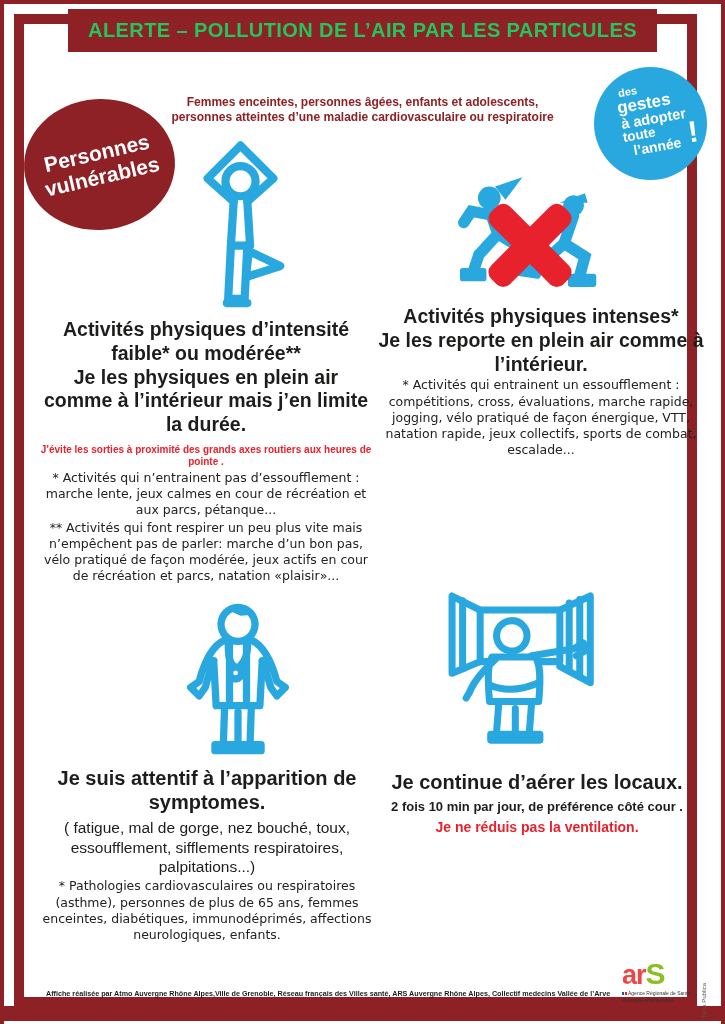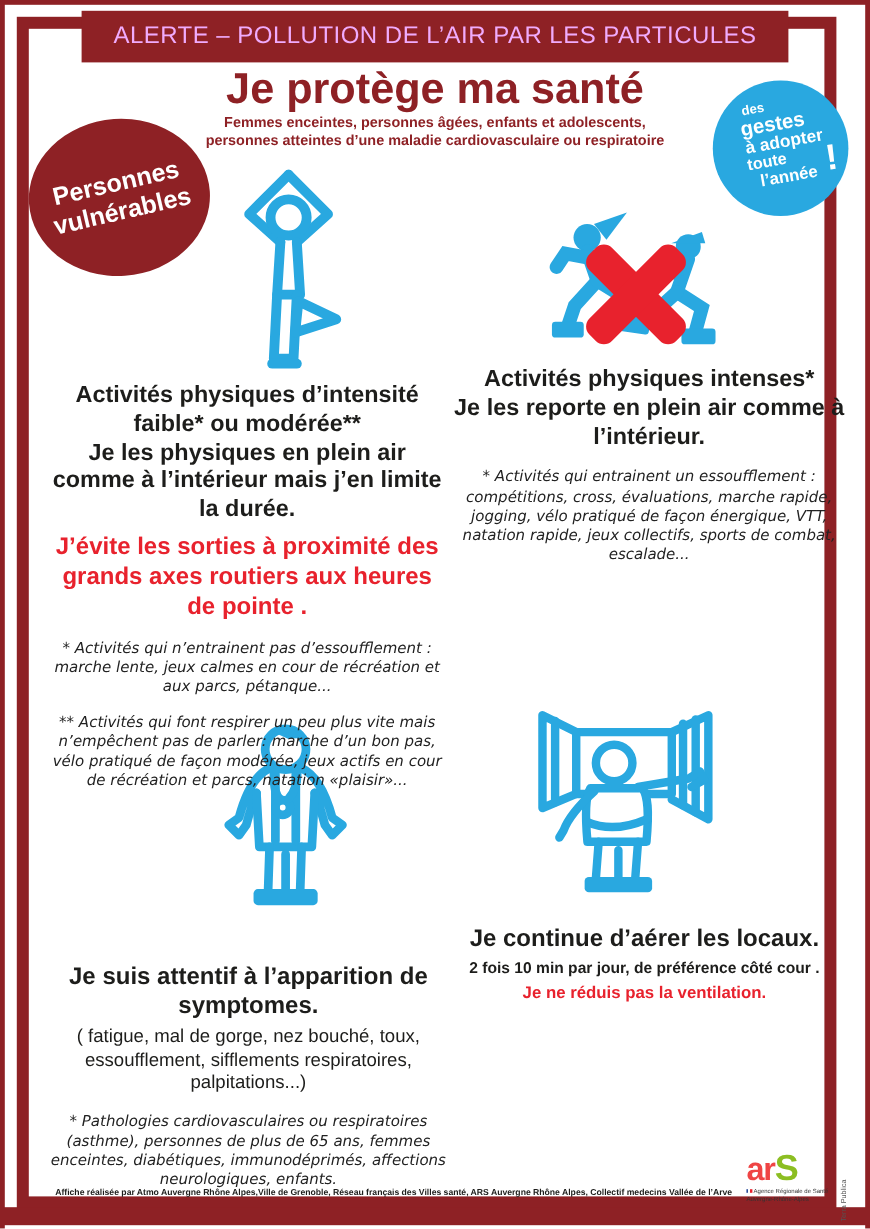--- a/index.html
+++ b/index.html
@@ -8,21 +8,21 @@
   .poster { position:relative; width:725px; height:1024px; background:#fff; overflow:hidden; }
 
   
   .outer-border { position:absolute; inset:0; border:4px solid #8E2125; border-bottom:none; z-index:1; }
   .inner-frame { position:absolute; left:14px; top:14px; width:683px; height:993px; border:10px solid #8E2125; z-index:1; }
   .bottom-bar { position:absolute; left:0; top:1006px; width:725px; height:15px; background:#8E2125; z-index:2; }
 
   
   .banner { position:absolute; left:68px; top:9px; width:589px; height:43px; background:#8E2125;
             display:flex; align-items:center; justify-content:center; z-index:3; }
-  .banner span { color:#f0abfc; font-weight:normal; font-size:20px; letter-spacing:.4px; white-space:nowrap; }
+  .banner span { color:#22c55e; font-weight:bold; font-size:20px; letter-spacing:.4px; white-space:nowrap; }
   .title { position:absolute; left:0; right:0; top:53px; text-align:center; color:#8E2125;
            font-size:36px; font-weight:bold; z-index:2; }
   .subtitle { position:absolute; left:0; right:0; top:95px; text-align:center; color:#8E2125;
               font-size:12px; font-weight:bold; line-height:1.28; z-index:2; }
 
   
   .badge-left { position:absolute; left:24px; top:99px; width:151px; height:131px; background:#8E2125;
                 border-radius:50%; transform:rotate(-4deg); z-index:4;
                 display:flex; align-items:center; justify-content:center; }
   .badge-left-text { transform:rotate(-9deg); color:#fff; font-weight:bold; font-size:21px;
@@ -44,27 +44,27 @@
   .icon-yoga { left:168px; top:136px; width:145px; height:178px; }
   .icon-runners { left:432px; top:162px; width:196px; height:142px; }
   .icon-doctor { left:168px; top:594px; width:140px; height:170px; }
   .icon-window { left:438px; top:584px; width:164px; height:174px; }
   .icon-box svg { width:100%; height:100%; display:block; }
 
   
   .sec { position:absolute; text-align:center; z-index:2; color:#1d1d1b; }
   .sec-tl { left:40px; top:318px; width:332px; }
   .sec-tr { left:376px; top:305px; width:330px; }
-  .sec-bl { left:38px; top:802px; width:338px; }
+  .sec-bl { left:38px; top:766px; width:338px; }
   .sec-br { left:368px; top:770px; width:338px; }
   .sec-h { font-size:19.5px; font-weight:bold; line-height:1.22; }
   .sec-h-big { font-size:20px; font-weight:bold; line-height:1.22; }
-  .sec-red { color:#E8222D; font-weight:bold; font-size:20px; line-height:1.25; margin-top:7px; }
-  .sec-note { font-family:"DejaVu Sans", sans-serif; font-style:italic; font-size:12.5px;
-              line-height:1.3; margin-top:13px; color:#222; }
+  .sec-red { color:#E8222D; font-weight:bold; font-size:10px; line-height:1.25; margin-top:7px; }
+  .sec-note { font-family:"DejaVu Sans", sans-serif; font-size:12.5px;
+              line-height:1.3; margin-top:1px; color:#222; }
   .sec-sub { font-weight:normal; font-size:15.5px; line-height:1.28; margin-top:3px; }
   .sec-detail { font-weight:bold; font-size:13px; margin-top:5px; }
   .sec-red2 { color:#E8222D; font-weight:bold; font-size:14px; margin-top:5px; }
 
   
   .credits { position:absolute; left:46px; top:989px; width:566px; font-size:7.2px; font-weight:bold;
              color:#1d1d1b; text-align:left; z-index:3; }
   .ars { position:absolute; left:622px; top:959px; width:74px; z-index:3; line-height:1; }
   .ars-word { font-weight:bold; }
   .ars-ar { color:#ef4444; font-size:27px; letter-spacing:-1px; }
@@ -81,21 +81,20 @@
 <div class="poster">
 
   <div class="outer-border"></div>
   <div class="inner-frame"></div>
   <div class="bottom-bar"></div>
 
   <div class="banner">
     <span>ALERTE – POLLUTION DE L’AIR PAR LES PARTICULES</span>
   </div>
 
-  <div class="title">Je protège ma santé</div>
 
   <div class="subtitle">
     <div>Femmes enceintes, personnes âgées, enfants et adolescents,</div>
     <div>personnes atteintes d’une maladie cardiovasculaire ou respiratoire</div>
   </div>
 
   <div class="badge-left">
     <div class="badge-left-text">
       <div>Personnes</div>
       <div>vulnérables</div>

